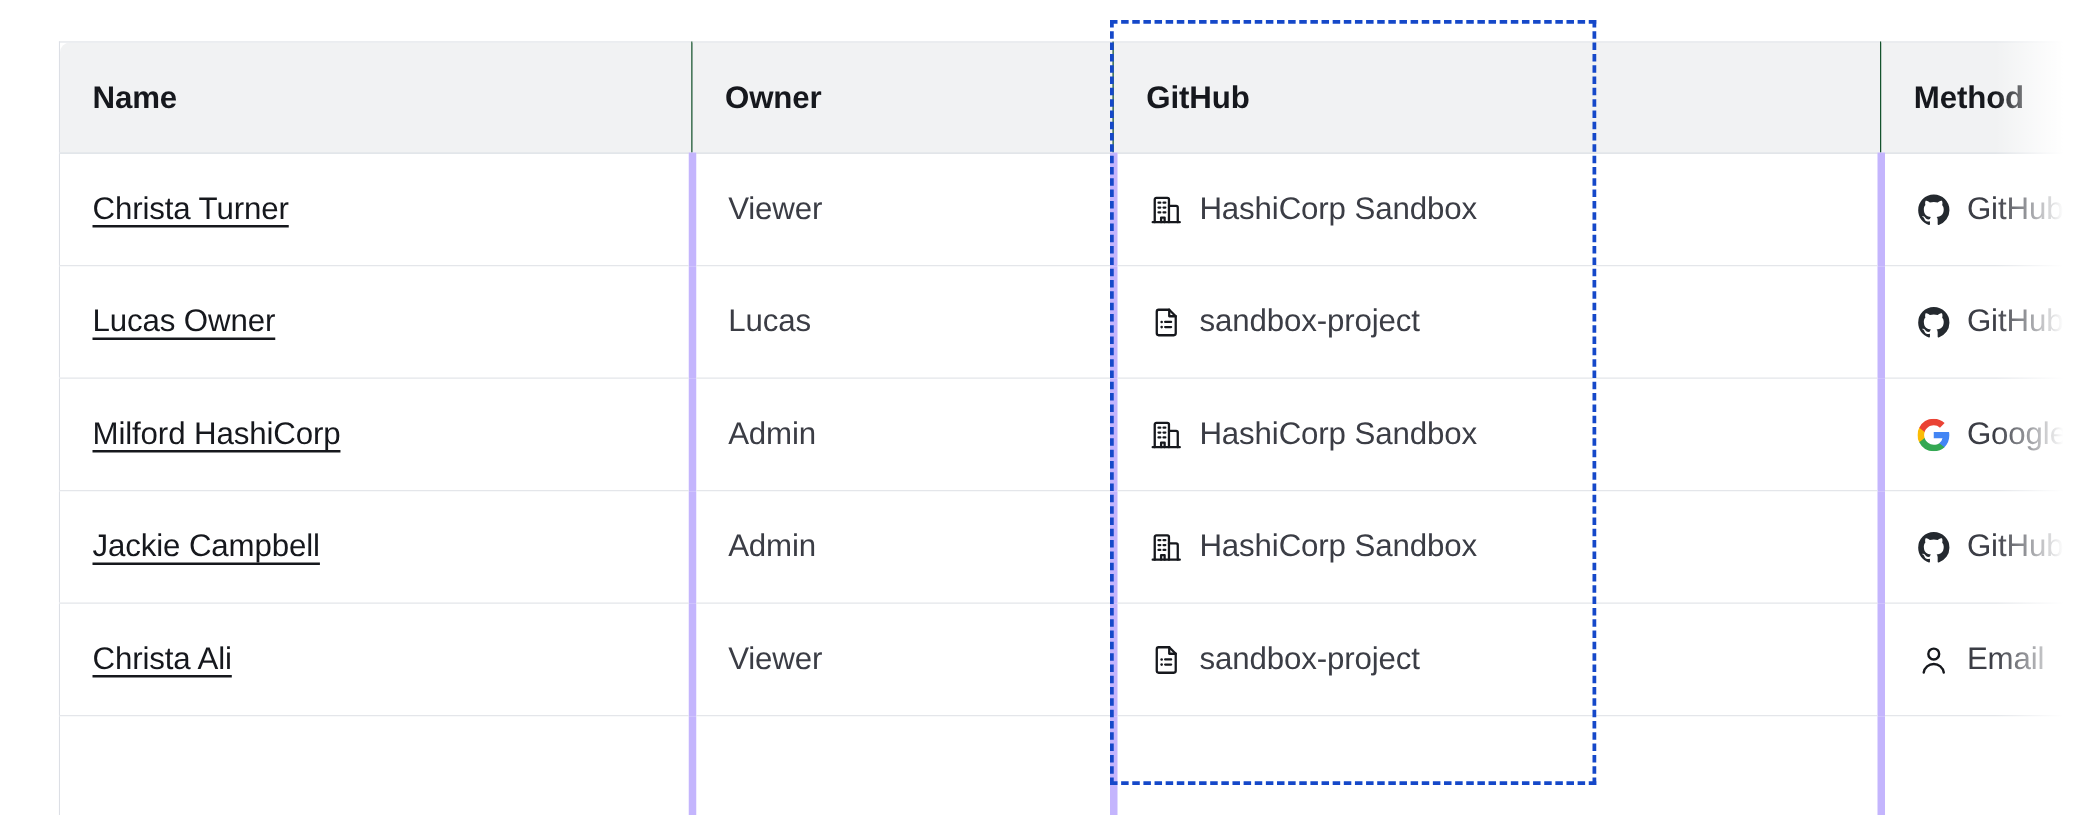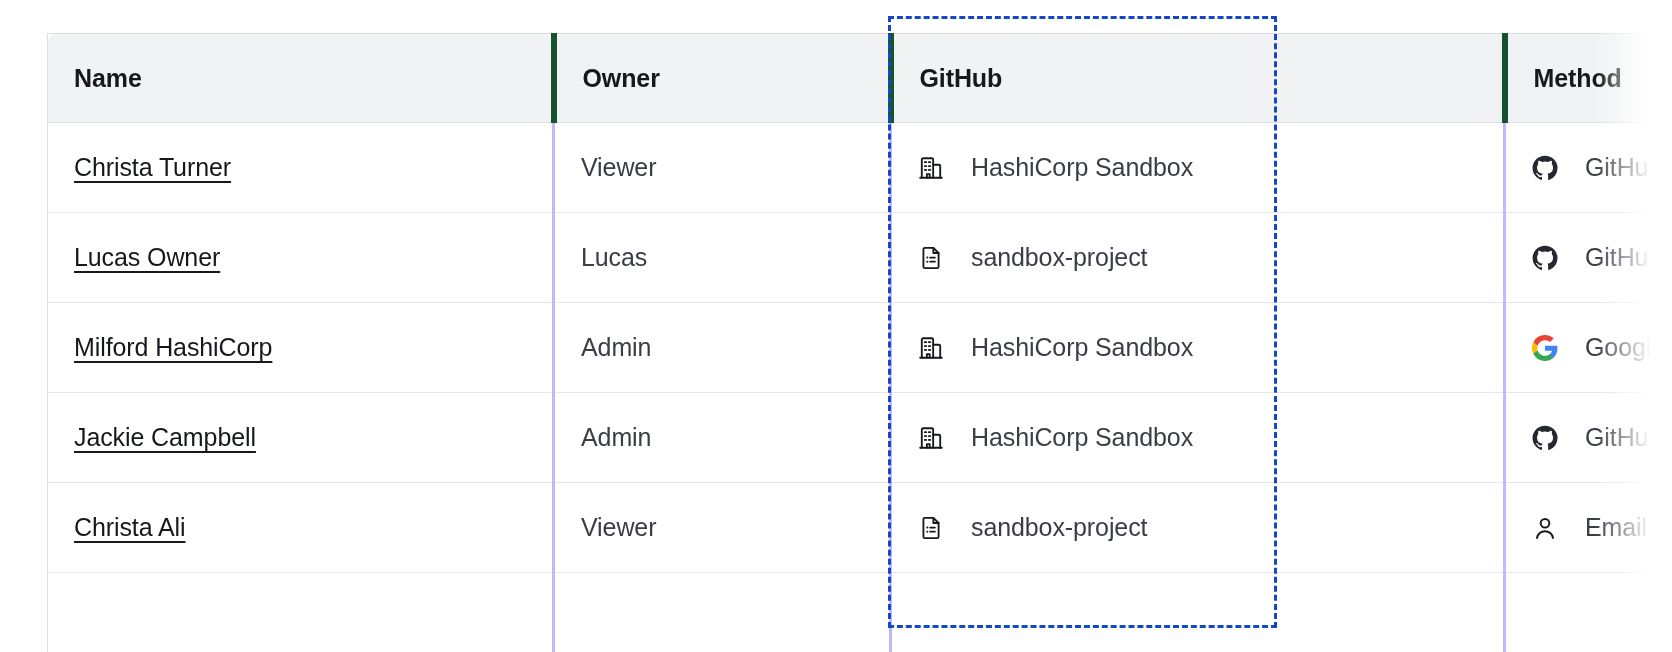--- a/index.html
+++ b/index.html
@@ -38,33 +38,33 @@
     background: #f1f2f3;
   }
   table.members-table th {
     text-align: left;
     font-size: 25px;
     font-weight: 700;
     color: #16181d;
     padding: 0 0 0 26px;
     height: 89px;
     box-sizing: border-box;
-    border-right: 6px solid #14532d;
+    border-right: 1px solid #14532d;
     border-bottom: 1px solid #dcdfe5;
     vertical-align: middle;
     letter-spacing: -0.1px;
   }
   table.members-table thead th:first-child {
     border-top-left-radius: 8px;
   }
   table.members-table td {
     height: 90px;
     box-sizing: border-box;
     padding: 0 0 0 26px;
-    border-right: 3px solid #c4b5fd;
+    border-right: 6px solid #c4b5fd;
     border-bottom: 1px solid #e4e6ea;
     vertical-align: middle;
     font-size: 25px;
     color: #3b3d45;
     white-space: nowrap;
     letter-spacing: -0.1px;
   }
   
   col.c-name   { width: 506px; }
   col.c-role   { width: 337px; }
@@ -89,21 +89,20 @@
   }
   .icon-cell .glyph {
     width: 26px;
     height: 26px;
     flex: 0 0 26px;
     display: block;
   }
   .icon-cell .txt {
     color: #3b3d45;
     font-size: 25px;
-    margin-left: 13px;
   }
 
   
   #right-fade {
     position: absolute;
     top: 0;
     right: 0;
     width: 76px;
     height: 652px;
     background: linear-gradient(to right, rgba(255,255,255,0) 0%, #ffffff 72%);

